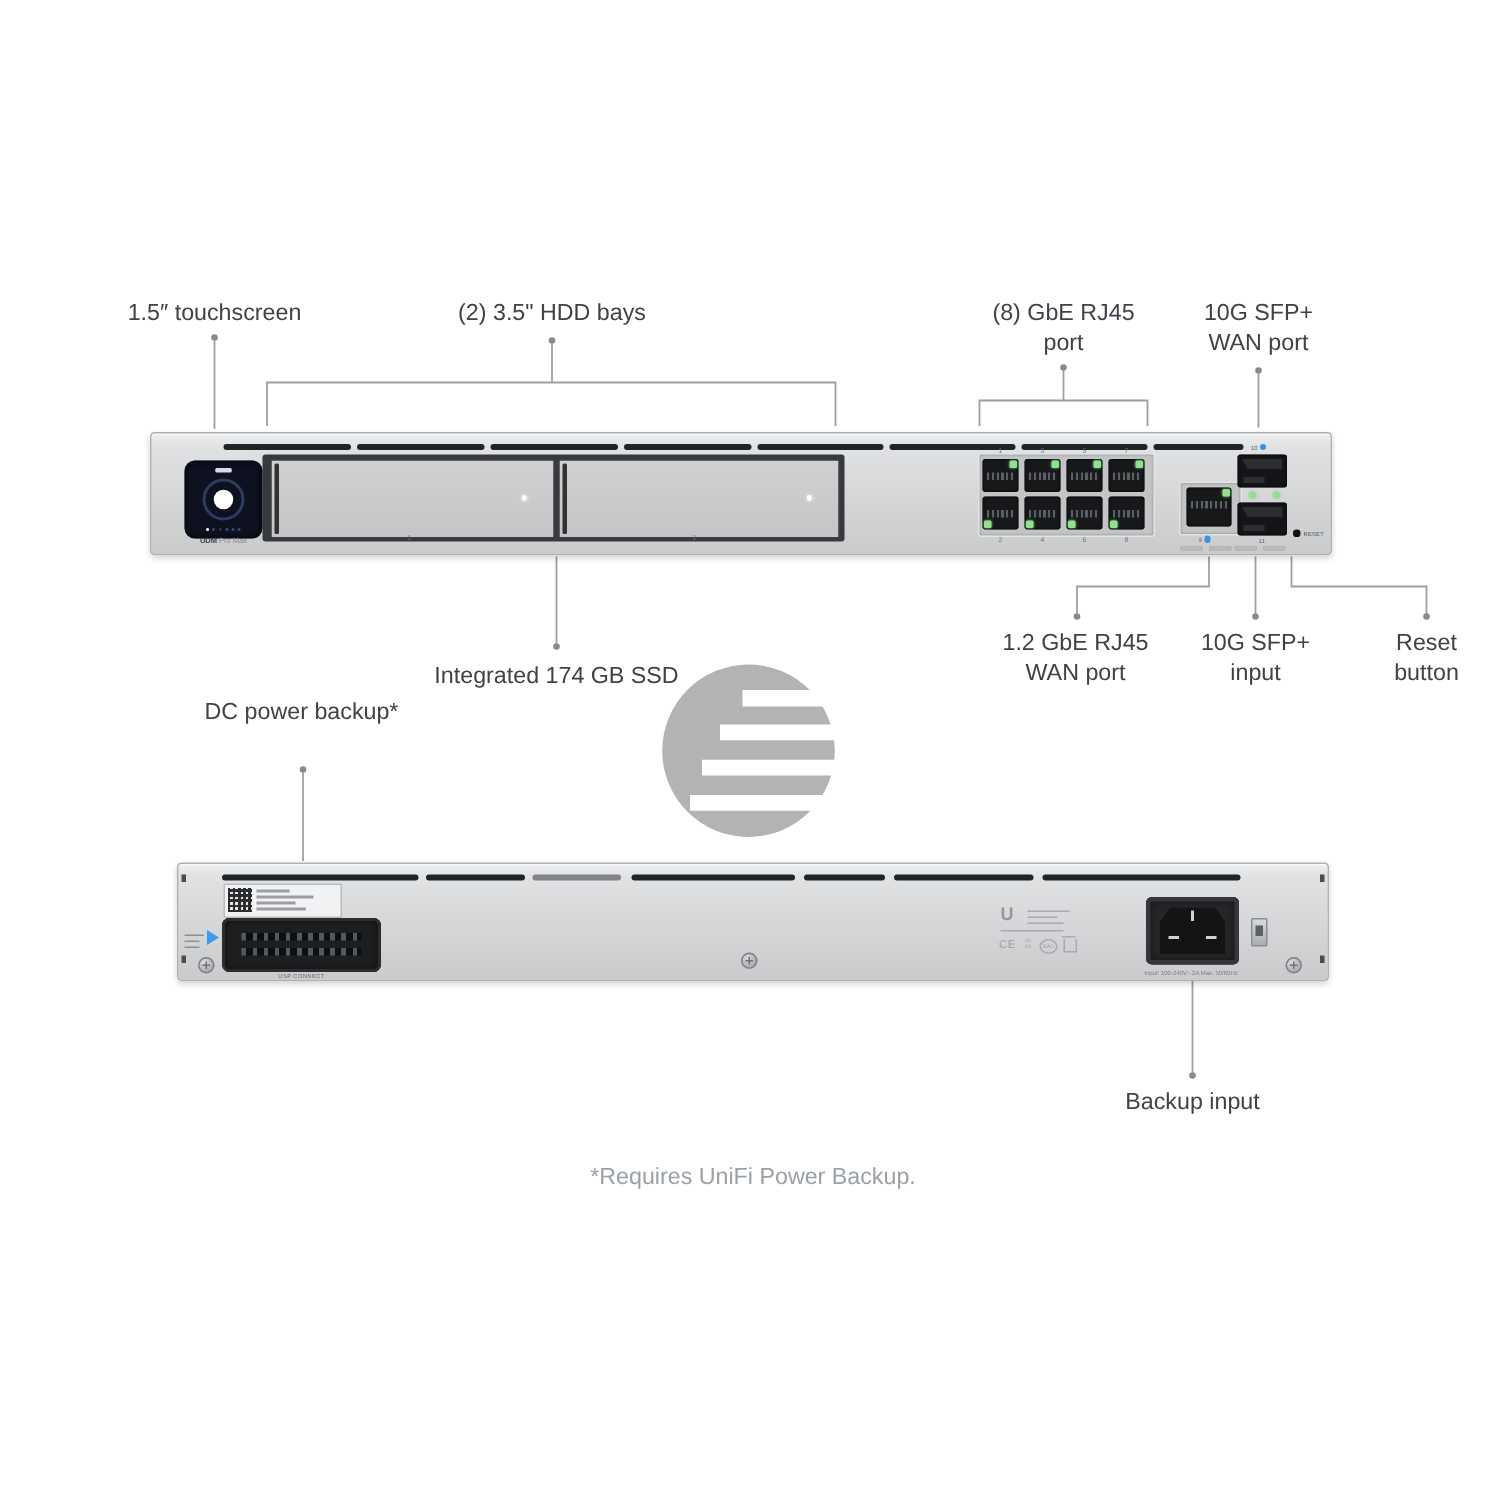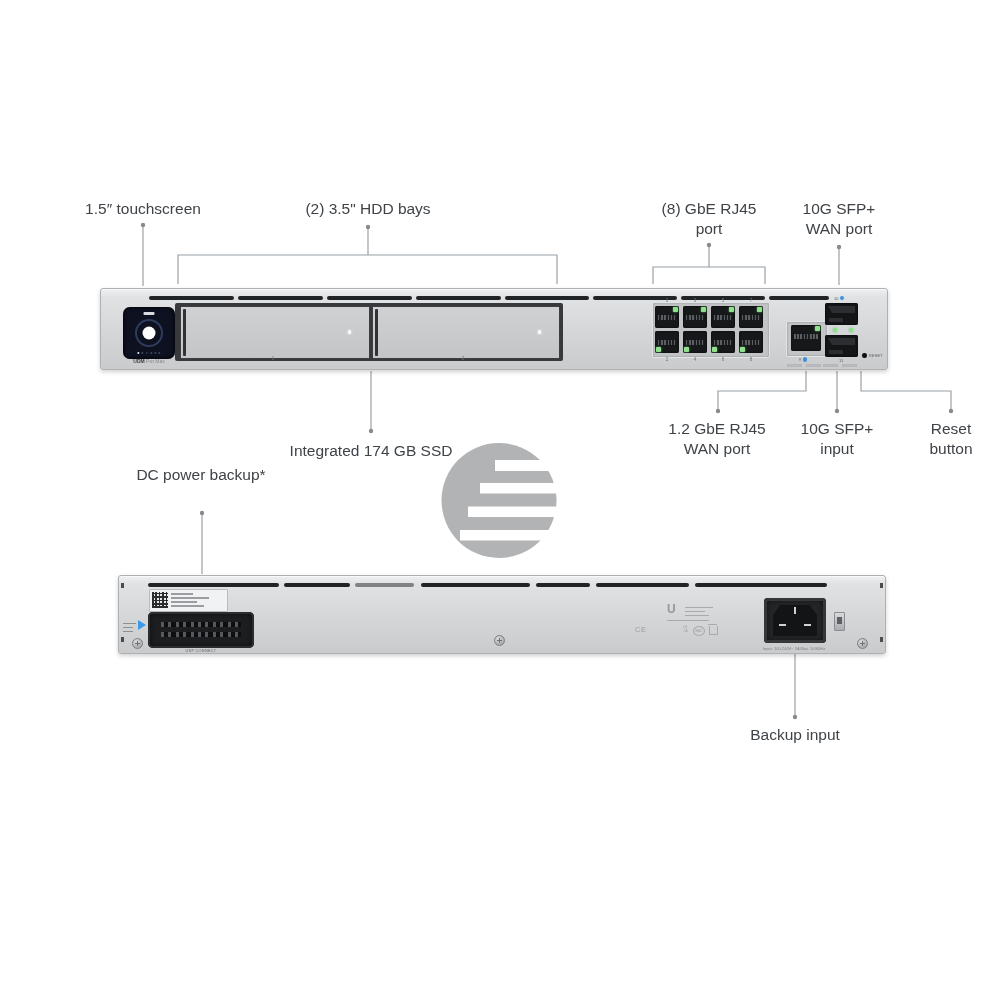--- a/index.html
+++ b/index.html
@@ -332,32 +332,33 @@
       </div>
     <div class="screw" style="left:738px;top:62px;">
         <i></i>
       </div>
 
     <div class="brand-u" style="left:548px;top:26px;">U</div>
     <div class="regline" style="left:566px;top:31px;width:28px;"></div>
     <div class="regline" style="left:566px;top:35px;width:20px;"></div>
     <div class="regline" style="left:566px;top:39px;width:24px;"></div>
     <div class="regline" style="left:548px;top:44px;width:42px;"></div>
-    <div class="ce" style="left:516px;top:49px;">CE</div>
+    <div class="ce" style="left:547px;top:49px;">CE</div>
     <div class="ukca" style="left:562px;top:50px;">UK
 CA</div>
     <div class="eac" style="left:574px;top:50px;">EAC</div>
     <div class="bin" style="left:590px;top:50px;"></div>
 
     <div class="inlet">
       <div class="inlet-face"></div>
       <div class="pin-v"></div>
       <div class="pin-h" style="left:15px;"></div>
       <div class="pin-h" style="right:15px;"></div>
     </div>
     <div class="inlet-clip"></div>
     <div class="rating">Input: 100-240V~ 2A Max. 50/60Hz</div>
   </div>
 
   <div class="lbl" style="left:795px;top:725px;">Backup input</div>
 
+  <div class="lbl muted" style="left:502px;top:775px;">*Requires UniFi Power Backup.</div>
 
 </div>
 
 </body></html>

